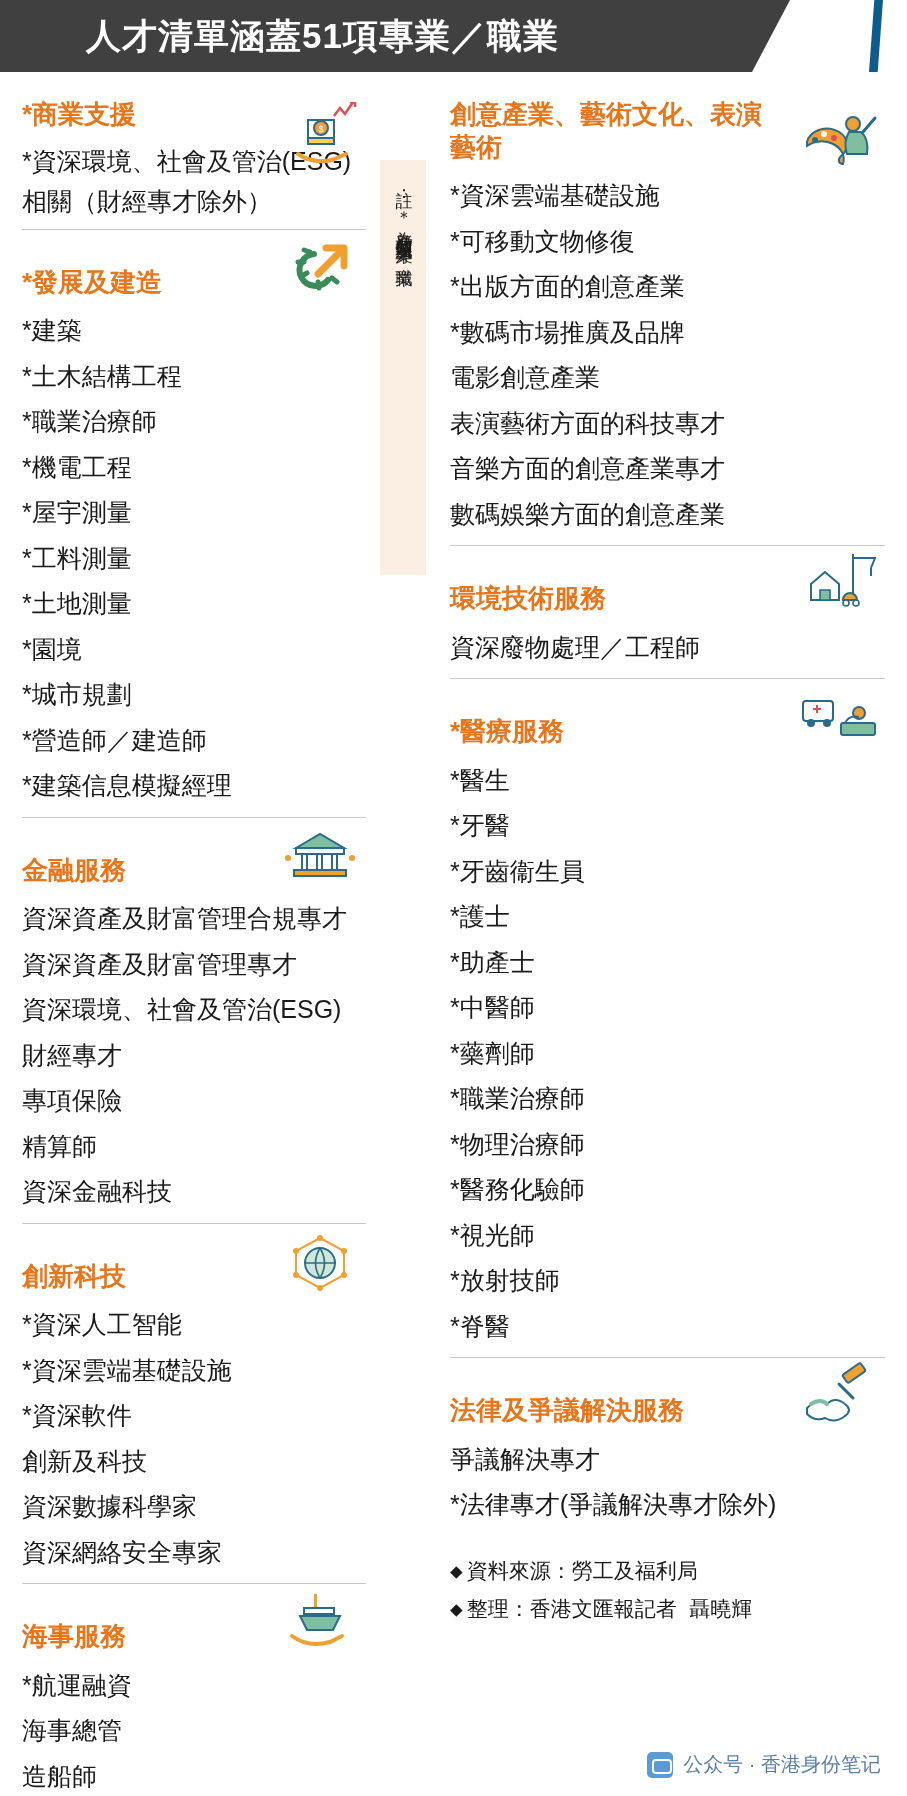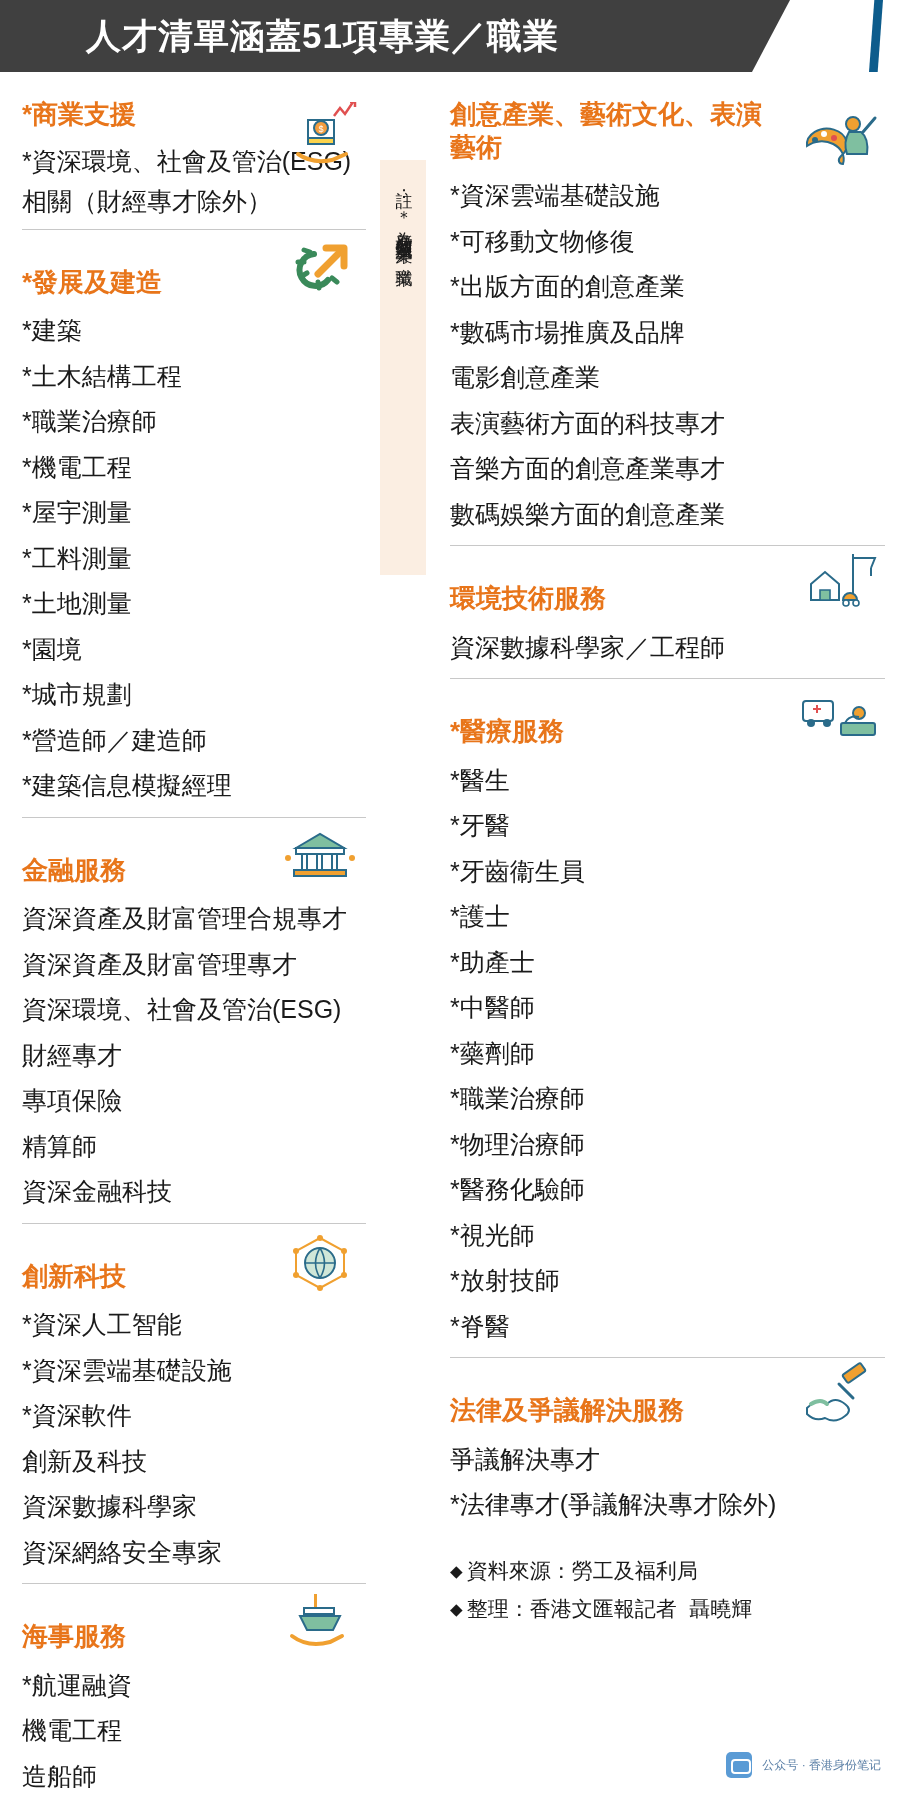--- a/index.html
+++ b/index.html
@@ -134,21 +134,21 @@
 
   
   .watermark {
     position: absolute;
     right: 26px;
     bottom: 18px;
     display: flex;
     align-items: center;
     gap: 10px;
     color: #5a7fa6;
-    font-size: 12px;
+    font-size: 20px;
   }
   .wm-logo {
     width: 26px; height: 26px;
     border-radius: 5px;
     background: #5a9bd5;
     position: relative;
   }
   .wm-logo::after {
     content: "";
     position: absolute;
@@ -261,21 +261,21 @@
       <div class="sec-icon">
         <svg viewBox="0 0 92 70">
           <rect x="40" y="6" width="3" height="14" fill="#f0a030"></rect>
           <path d="M30 20 h30 v6 h-30 z" fill="#ffffff" stroke="#2a6b8a" stroke-width="2"></path>
           <path d="M26 28 h40 l-7 14 h-26 z" fill="#7fbfa0" stroke="#2a6b8a" stroke-width="2"></path>
           <path d="M18 48 q16 12 38 6 l12 -6" fill="none" stroke="#f0a030" stroke-width="4" stroke-linecap="round"></path>
         </svg>
       </div>
       <div class="sec-title">海事服務</div>
       <div class="item">*航運融資</div>
-      <div class="item">機電工程</div>
+      <div class="item">海事總管</div>
       <div class="item">造船師</div>
     </div>
 
   </div>
 
   <div class="col-note">
     <div class="note-box">
       <div class="note-text">註：＊為新增的領域及專業／職業</div>
     </div>
   </div>
@@ -311,21 +311,21 @@
           <path d="M60 4 v40 M60 8 h22 l-4 10" fill="none" stroke="#2a6b8a" stroke-width="2"></path>
           <path d="M78 18 v8" stroke="#2a6b8a" stroke-width="2"></path>
           <path d="M18 34 l14 -12 l14 12 v16 h-28 z" fill="#ffffff" stroke="#2a6b8a" stroke-width="2"></path>
           <path d="M27 40 h10 v10 h-10 z" fill="#7fbfa0" stroke="#2a6b8a" stroke-width="1.6"></path>
           <path d="M50 50 a7 7 0 0 1 14 0 h-14 z" fill="#f0a030" stroke="#2a6b8a" stroke-width="2"></path>
           <circle cx="53" cy="53" r="3" fill="#ffffff" stroke="#2a6b8a" stroke-width="1.6"></circle>
           <circle cx="63" cy="53" r="3" fill="#ffffff" stroke="#2a6b8a" stroke-width="1.6"></circle>
         </svg>
       </div>
       <div class="sec-title">環境技術服務</div>
-      <div class="item">資深數據科學家／工程師</div>
+      <div class="item">資深廢物處理／工程師</div>
     </div>
 
     <div class="section">
       <div class="sec-icon">
         <svg viewBox="0 0 92 70">
           <rect x="10" y="18" width="30" height="20" rx="3" fill="#ffffff" stroke="#2a6b8a" stroke-width="2"></rect>
           <path d="M24 22 v8 M20 26 h8" stroke="#e05050" stroke-width="2"></path>
           <circle cx="18" cy="40" r="4" fill="#2a6b8a"></circle>
           <circle cx="34" cy="40" r="4" fill="#2a6b8a"></circle>
           <rect x="48" y="40" width="34" height="12" rx="2" fill="#7fbfa0" stroke="#2a6b8a" stroke-width="2"></rect>

